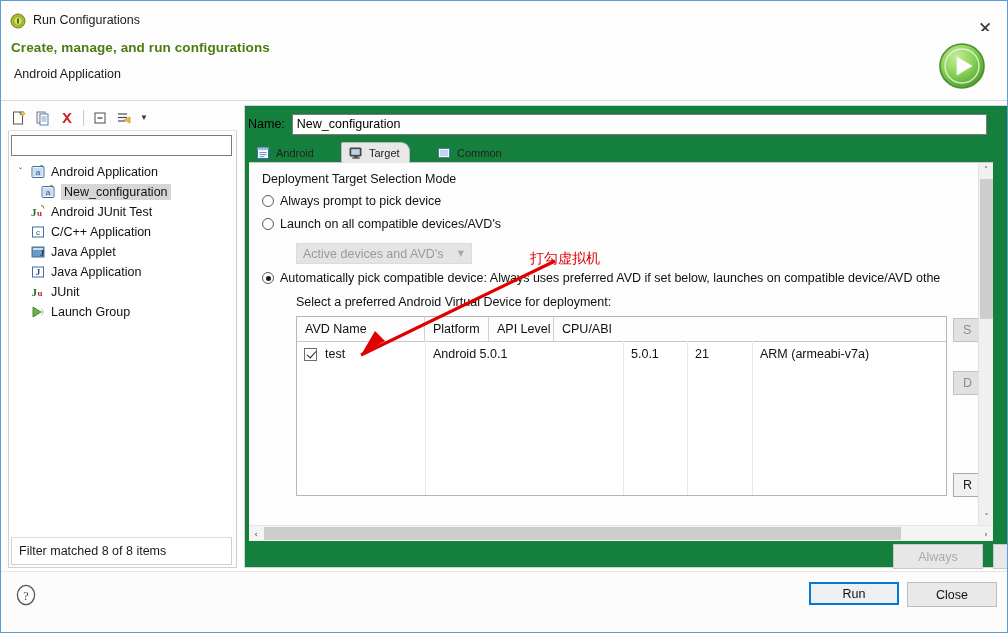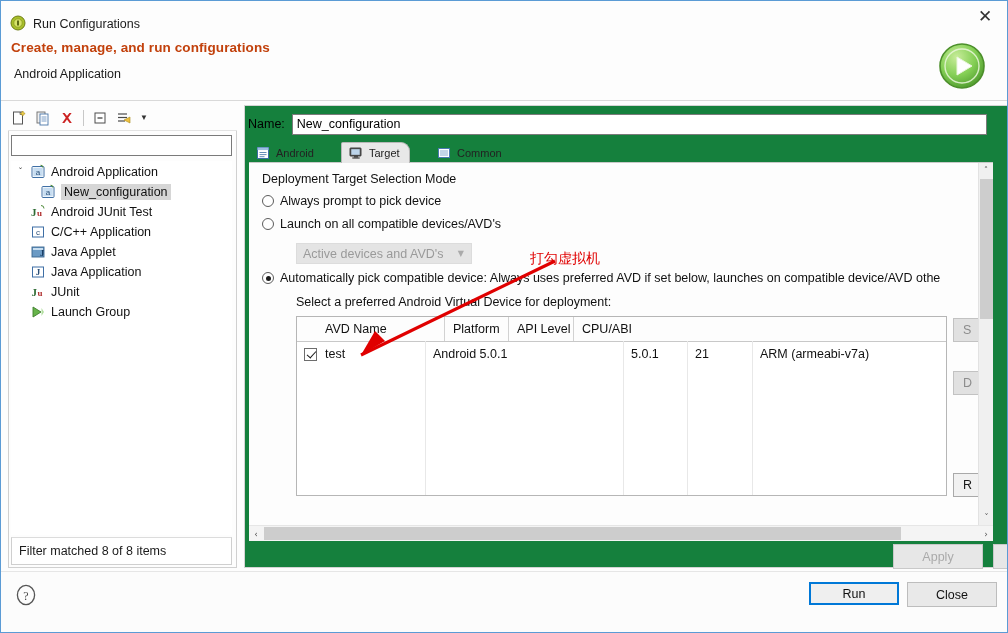--- a/index.html
+++ b/index.html
@@ -25,25 +25,25 @@
     width: 1008px; height: 633px;
     background: #fdfdfd;
     border: 1px solid #5b9bd5;
     box-sizing: border-box;
     overflow: hidden;
   }
 
   
   #titlebar {
     position: absolute;
-    left: 0; top: 0;
+    left: 0; top: 12px;
     width: 1006px; height: 30px;
     background: #fdfdfd;
     display: flex;
-    align-items: flex-end;
+    align-items: flex-start;
   }
   #titlebar .tb-icon {
     margin-left: 9px;
     margin-right: 7px;
     width: 16px; height: 16px;
     display: inline-block;
     line-height: 0;
   }
   #titlebar .tb-title {
     font-size: 12.5px;
@@ -65,21 +65,21 @@
     position: absolute;
     left: 0; top: 30px;
     width: 1006px; height: 70px;
     background: #fdfdfd;
   }
   #header .h-title {
     position: absolute;
     left: 10px; top: 9px;
     font-size: 13.5px;
     font-weight: bold;
-    color: #c2410c;
+    color: #4d7c0f;
     letter-spacing: 0.1px;
   }
   #header .h-sub {
     position: absolute;
     left: 13px; top: 36px;
     font-size: 12.5px;
     color: #1a1a1a;
   }
   #header-play {
     position: absolute;
@@ -768,21 +768,21 @@
 
       <div class="radio-row" style="left:13px; top:108px;">
         <span class="radio checked"></span>
         <span>Automatically pick compatible device: Always uses preferred AVD if set below, launches on compatible device/AVD othe</span>
       </div>
 
       <div id="select-avd-label">Select a preferred Android Virtual Device for deployment:</div>
 
       <div id="avd-table">
         <div id="avd-head">
-          <div class="th" style="width:128px;margin-left:20px;">AVD Name</div>
+          <div class="th" style="width:128px;">AVD Name</div>
           <div class="th" style="width:64px;">Platform</div>
           <div class="th" style="width:65px;">API Level</div>
           <div class="th" style="width:194px; border-right:none;">CPU/ABI</div>
         </div>
         <div class="colsep" style="left:128px;"></div>
         <div class="colsep" style="left:326px;"></div>
         <div class="colsep" style="left:390px;"></div>
         <div class="colsep" style="left:455px;"></div>
         <div id="avd-body">
           <div class="tr">
@@ -815,21 +815,21 @@
       </div>
     </div>
 
     <div id="h-scroll">
       <div class="harrow" style="left:0px;">‹</div>
       <div class="hthumb"></div>
       <div class="harrow" style="right:0px;">›</div>
     </div>
 
     <div id="ar-row">
-      <div class="btn">Apply</div>
+      <div class="btn">Always</div>
       <div class="btn">Revert</div>
     </div>
   </div>
 
   <div id="bottombar">
     <div id="help-icon">
       <svg width="22" height="22" viewBox="0 0 22 22">
         <ellipse cx="11" cy="11" rx="8.6" ry="9.6" fill="none" stroke="#555" stroke-width="1.3"></ellipse>
         <text x="11" y="15.5" font-family="Liberation Serif, serif" font-size="12" fill="#444" text-anchor="middle">?</text>
       </svg>

